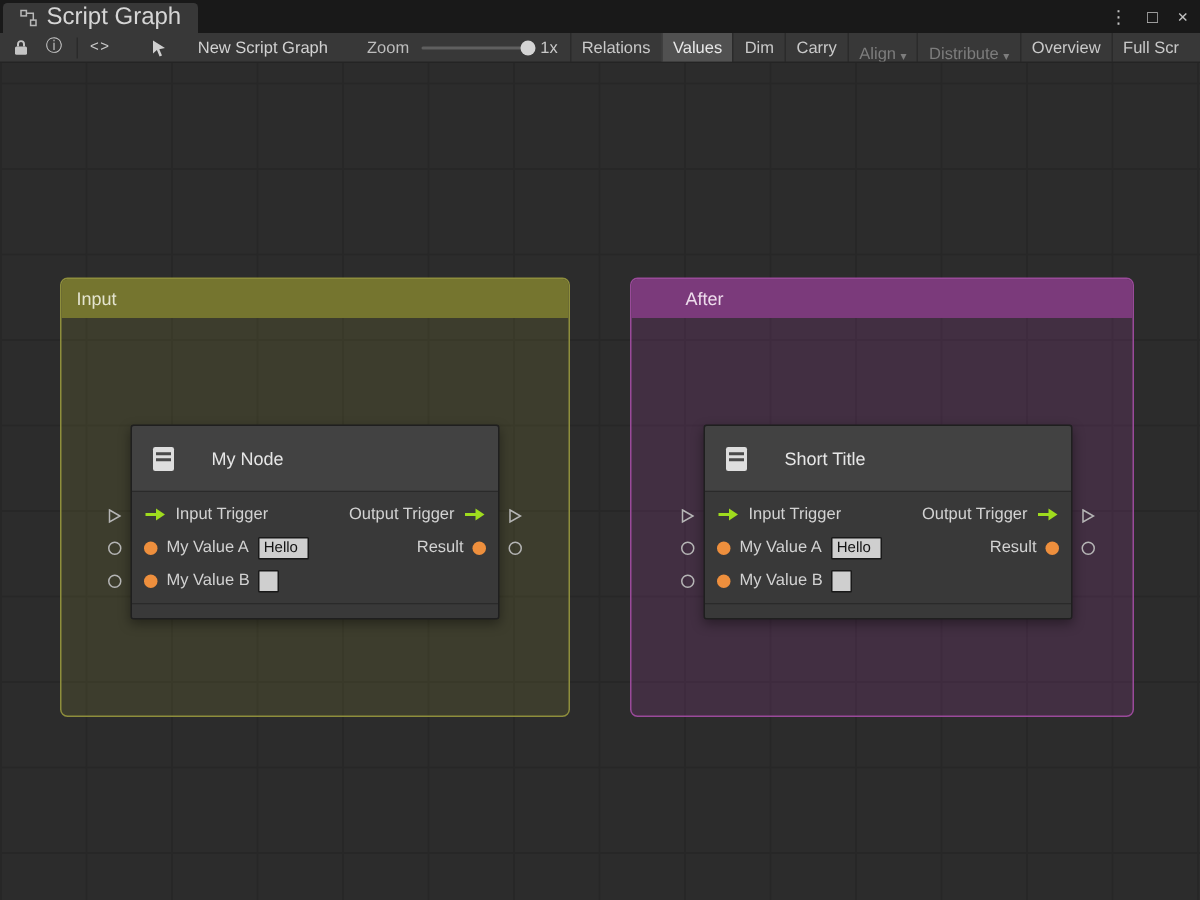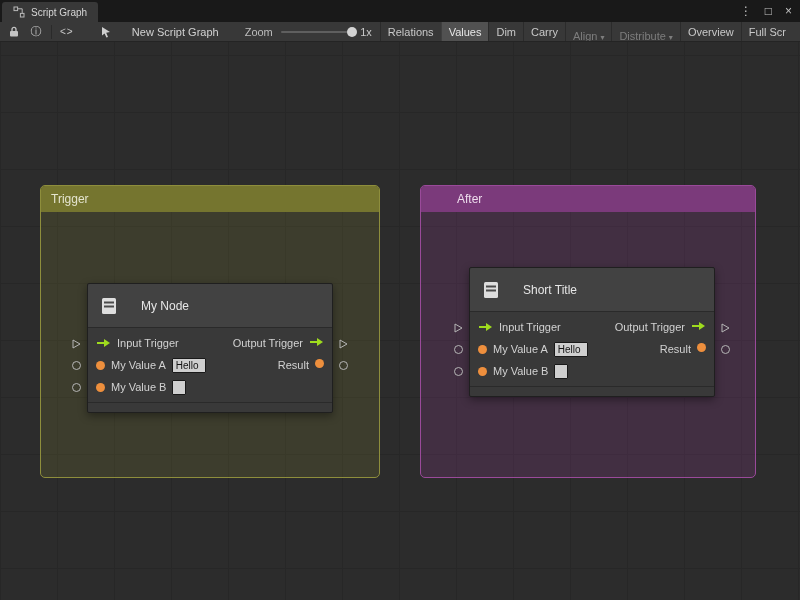--- a/index.html
+++ b/index.html
@@ -1,21 +1,21 @@
 <!DOCTYPE html>
 <html><head>
 <meta charset="utf-8">
 <style>
   *{margin:0;padding:0;box-sizing:border-box;font-family:"Liberation Sans",sans-serif;}
   html,body{width:800px;height:600px;background:#2c2c2c;overflow:hidden;}
 
   
   .tabbar{height:22px;background:#191919;display:flex;align-items:flex-end;position:relative;}
   .tab{height:20px;display:flex;align-items:center;gap:6px;padding:0 11px;background:#383838;
-       color:#d6d6d6;font-size:10px;border-radius:3px 3px 0 0;margin-left:2px;}
+       color:#d6d6d6;font-size:16px;border-radius:3px 3px 0 0;margin-left:2px;}
   .win-controls{position:absolute;right:8px;top:0;height:22px;display:flex;align-items:center;
        gap:13px;color:#c2c2c2;font-size:12px;}
   .win-controls span{cursor:default;line-height:1;}
 
   
   .toolbar{height:20px;background:#383838;border-bottom:1px solid #242424;display:flex;
        align-items:center;font-size:11px;color:#c9c9c9;padding:0 7px;gap:8px;white-space:nowrap;overflow:hidden;}
   .tb-icon{display:inline-flex;align-items:center;justify-content:center;min-width:14px;line-height:1;}
   .tb-sep{width:1px;height:14px;background:#2a2a2a;}
   .code-glyph{font-size:10px;letter-spacing:1px;color:#c9c9c9;}
@@ -48,35 +48,35 @@
   .group.after .group-header{background:#7b3a7b;color:#eddcec;padding-left:36px;}
 
   
   .node{position:absolute;width:246px;background:#393939;border:1px solid #1f1f1f;border-radius:2px;
        box-shadow:0 3px 8px rgba(0,0,0,0.38);}
   .node-header{height:44px;display:flex;align-items:center;gap:21px;padding:0 10px;background:#424242;
        border-bottom:1px solid #2a2a2a;border-radius:2px 2px 0 0;}
   .node-title{font-size:12px;color:#e6e6e6;}
   .node-ports{padding:4px 0;}
   .port-row{height:22px;display:flex;align-items:center;padding:0 8px;gap:6px;font-size:11px;color:#d2d2d2;}
-  .row-right{margin-left:auto;display:flex;align-items:flex-start;gap:6px;}
+  .row-right{margin-left:auto;display:flex;align-items:center;gap:6px;}
   .flow-glyph{display:inline-flex;flex:none;}
   .value-dot{width:9px;height:9px;border-radius:50%;background:#ee8f3d;flex:none;}
   .inline-field{height:15px;background:#cfcfcf;border:1px solid #191919;color:#141414;font-size:10px;
        padding:0 3px;width:34px;border-radius:1px;}
   .inline-field.small{width:14px;}
   .node-footer{height:10px;border-top:1px solid #2a2a2a;background:#393939;border-radius:0 0 2px 2px;}
 
   
   .handle{position:absolute;display:inline-flex;align-items:center;justify-content:center;}
   .handle.left{left:-16px;}
   .handle.right{right:-16px;}
   .handle.circ{width:9px;height:9px;border:1px solid #b5b5b5;border-radius:50%;background:transparent;}
   .node-a{left:87px;top:241px;}
-  .node-b{left:469px;top:225px;}
+  .node-b{left:469px;top:241px;}
 </style>
 </head>
 <body>
 
 <div class="tabbar">
   <div class="tab">
     <svg width="12" height="12" viewBox="0 0 12 12">
       <rect x="1" y="1" width="3.6" height="3.6" fill="none" stroke="#b8b8b8"></rect>
       <rect x="7.4" y="7.4" width="3.6" height="3.6" fill="none" stroke="#b8b8b8"></rect>
       <path d="M4.6 2.8 H9.2 V7.4" fill="none" stroke="#b8b8b8"></path>
@@ -128,21 +128,21 @@
     </button>
     <button class="tb-btn">Overview</button>
     <button class="tb-btn">Full Scr</button>
   </div>
 </div>
 
 <div class="canvas">
 
   <div class="group before">
     <div class="group-header">
-      <span>Trigger</span>
+      <span>Input</span>
     </div>
   </div>
 
   <div class="group after">
     <div class="group-header">
       <span>After</span>
     </div>
   </div>
 
   <div class="node node-a">

